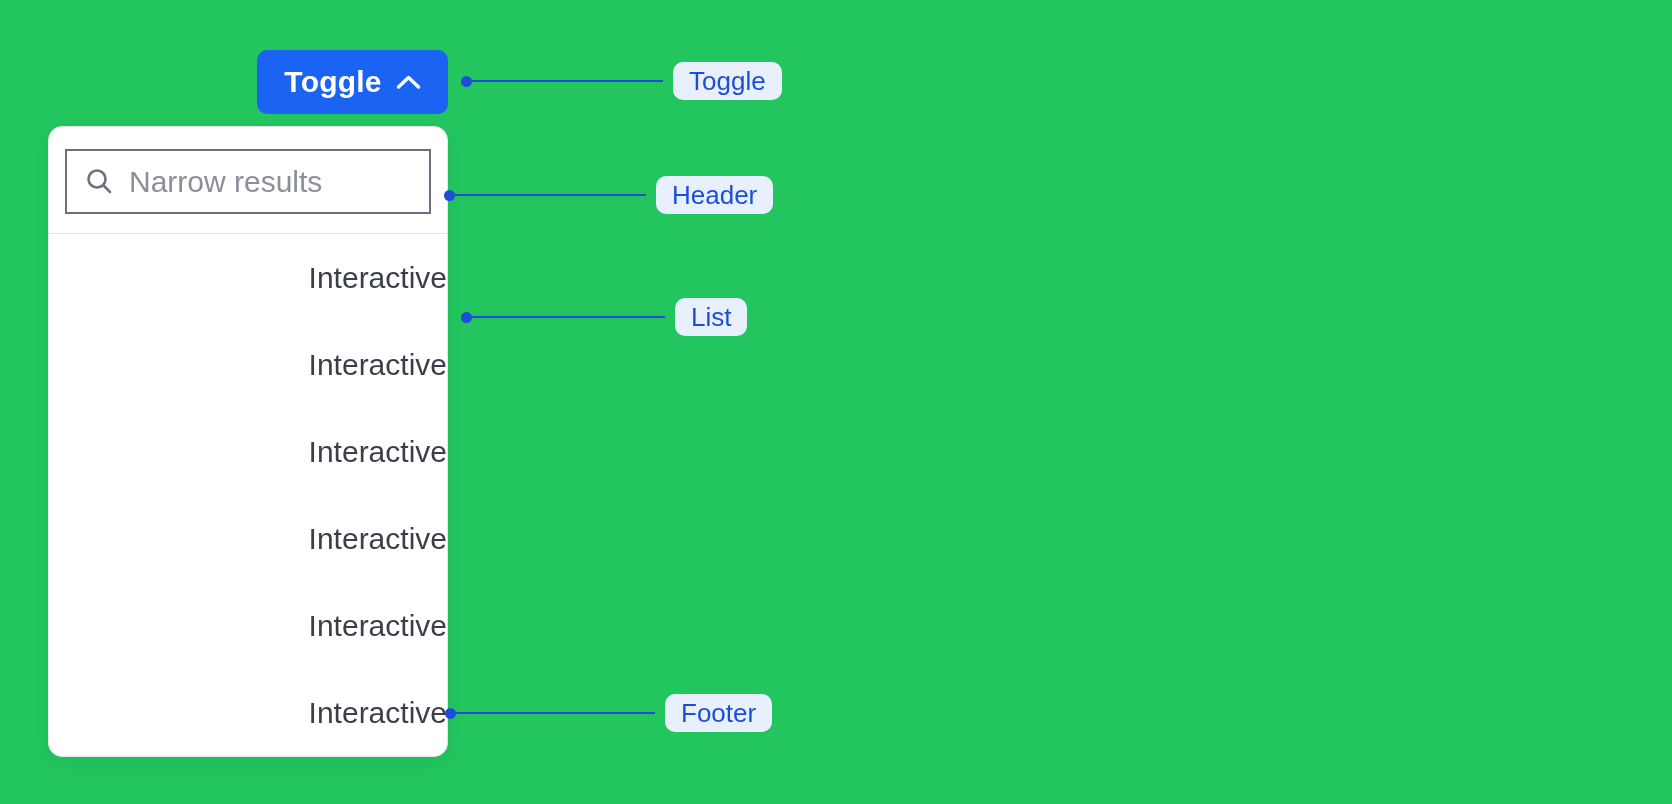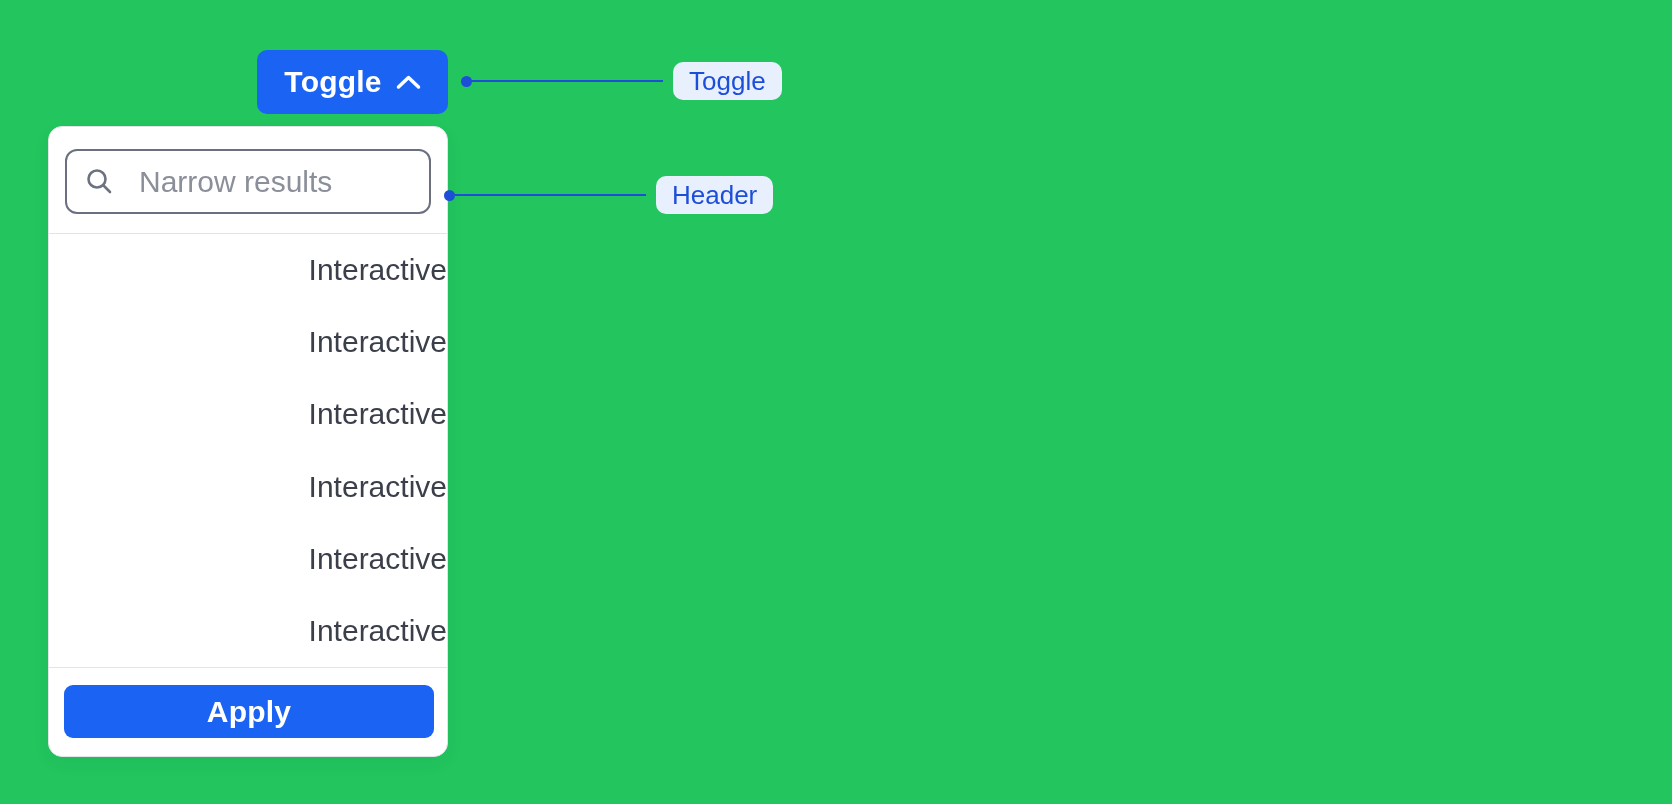--- a/index.html
+++ b/index.html
@@ -50,24 +50,23 @@
   .panel-header{
     height:107px;
     padding:22px 16px 0 16px;
     border-bottom:1.5px solid var(--panel-border);
     flex:0 0 auto;
   }
   .search-box{
     position:relative;
     width:366px;height:65px;
     border:2px solid var(--input-border);
-    border-radius:12px;
+    border-radius:0;
     display:flex;align-items:center;
     background:#ffffff;
-    gap:10px;
   }
   .search-box svg{flex:0 0 auto;margin-left:19px;}
   .search-box input{
     flex:1;height:100%;
     border:none;outline:none;background:transparent;
     margin-left:16px;margin-right:12px;
     font-family:inherit;font-size:30px;color:#2f323b;
   }
   .search-box input::placeholder{color:var(--placeholder);opacity:1;}
 
@@ -163,33 +162,40 @@
 
     <ul class="panel-list">
       <li>Interactive</li>
       <li>Interactive</li>
       <li>Interactive</li>
       <li>Interactive</li>
       <li>Interactive</li>
       <li>Interactive</li>
     </ul>
 
-    <div class="panel-footer">
-      <button class="apply-btn">Apply</button>
-    </div>
 
   </div>
 
   <div class="annotation ann-toggle">
     <span class="dot"></span>
     <span class="line"></span>
     <span class="pill">Toggle</span>
   </div>
 
   <div class="annotation ann-header">
     <span class="dot"></span>
     <span class="line"></span>
     <span class="pill">Header</span>
   </div>
 
-
+  <div class="annotation ann-list">
+    <span class="dot"></span>
+    <span class="line"></span>
+    <span class="pill">List</span>
+  </div>
+
+  <div class="annotation ann-footer">
+    <span class="dot"></span>
+    <span class="line"></span>
+    <span class="pill">Footer</span>
+  </div>
 
 </div>
 
 </body></html>

